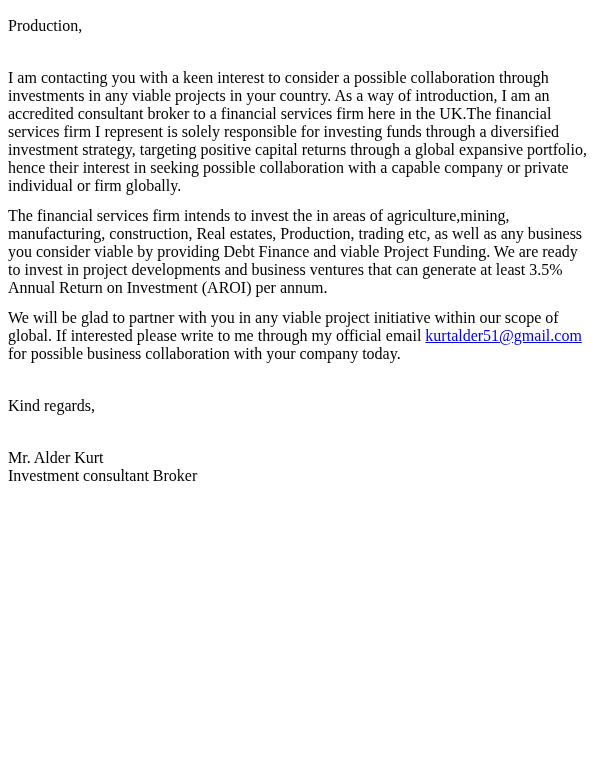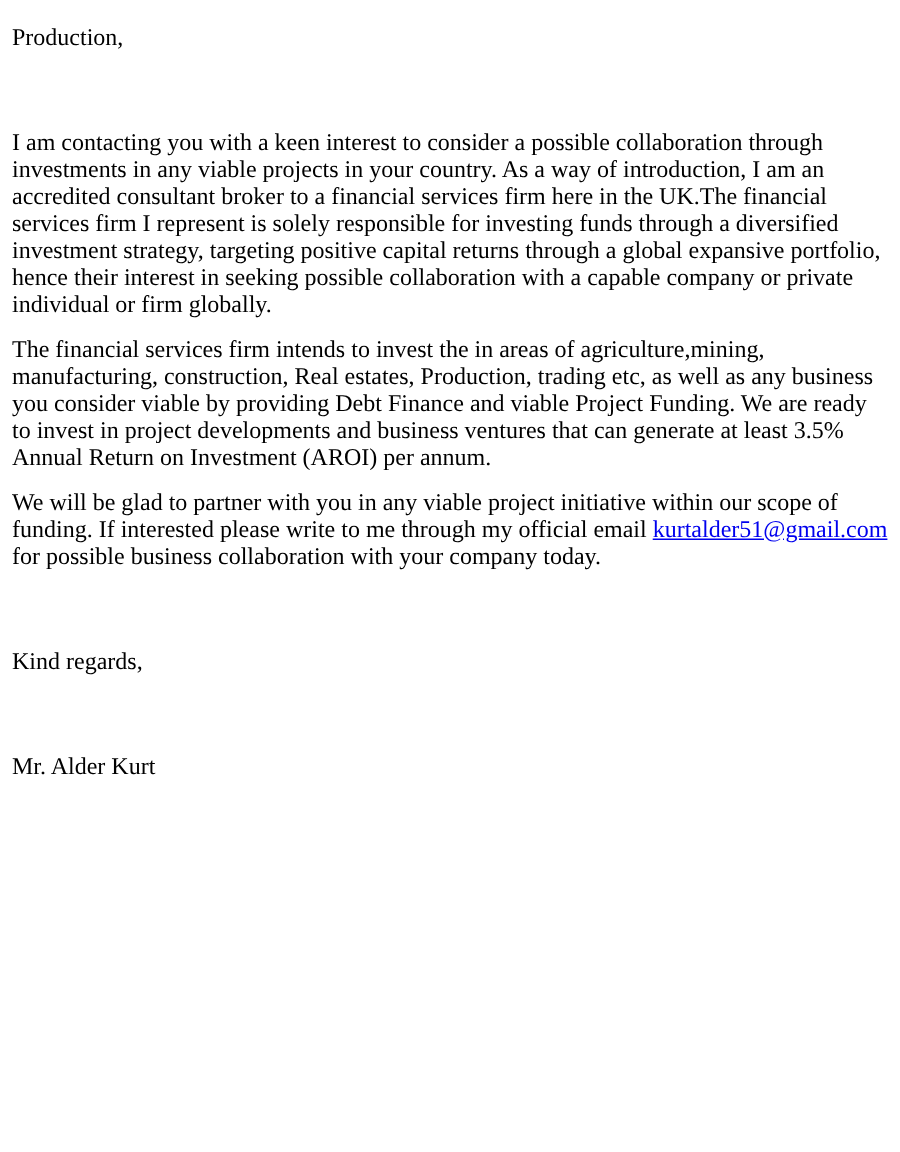--- a/index.html
+++ b/index.html
@@ -12,36 +12,36 @@
     font-family: "Liberation Serif", serif;
     font-size: 16px;
     line-height: normal;
   }
   p {
     margin: 0;
     padding: 0;
   }
   .greeting   { margin-top: 9px; }
   .gap-para   { margin-top: 12px; }
-  .gap-blank  { margin-top: 52px; }
+  .gap-blank  { margin-top: 34px; }
   a.email-link {
     color: #0000ee;
     cursor: pointer;
   }
 </style>
 </head>
 <body>
 
 <div>
 
   <p class="greeting">Production,</p>
 
   <p class="gap-blank">I am contacting you with a keen interest to consider a possible collaboration through investments in any viable projects in your country. As a way of introduction, I am an accredited consultant broker to a financial services firm here in the UK.The financial services firm I represent is solely responsible for investing funds through a diversified investment strategy, targeting positive capital returns through a global expansive portfolio, hence their interest in seeking possible collaboration with a capable company or private individual or firm globally.</p>
 
   <p class="gap-para">The financial services firm intends to invest the in areas of agriculture,mining, manufacturing, construction, Real estates, Production, trading etc, as well as any business you consider viable by providing Debt Finance and viable Project Funding. We are ready to invest in project developments and business ventures that can generate at least 3.5% Annual Return on Investment (AROI) per annum.</p>
 
-  <p class="gap-para"><span>We will be glad to partner with you in any viable project initiative within our scope of funding. If interested please write to me through my official email </span><a class="email-link" href="#">kurtalder51@gmail.com</a><span> for possible business collaboration with your company today.</span></p>
+  <p class="gap-para"><span>We will be glad to partner with you in any viable project initiative within our scope of global. If interested please write to me through my official email </span><a class="email-link" href="#">kurtalder51@gmail.com</a><span> for possible business collaboration with your company today.</span></p>
 
   <p class="gap-blank">Kind regards,</p>
 
-  <p class="gap-blank"><span>Mr. Alder Kurt</span><br></p>
+  <p class="gap-blank"><span>Mr. Alder Kurt</span><br><span>Investment consultant Broker</span></p>
 
 </div>
 
 </body></html>

